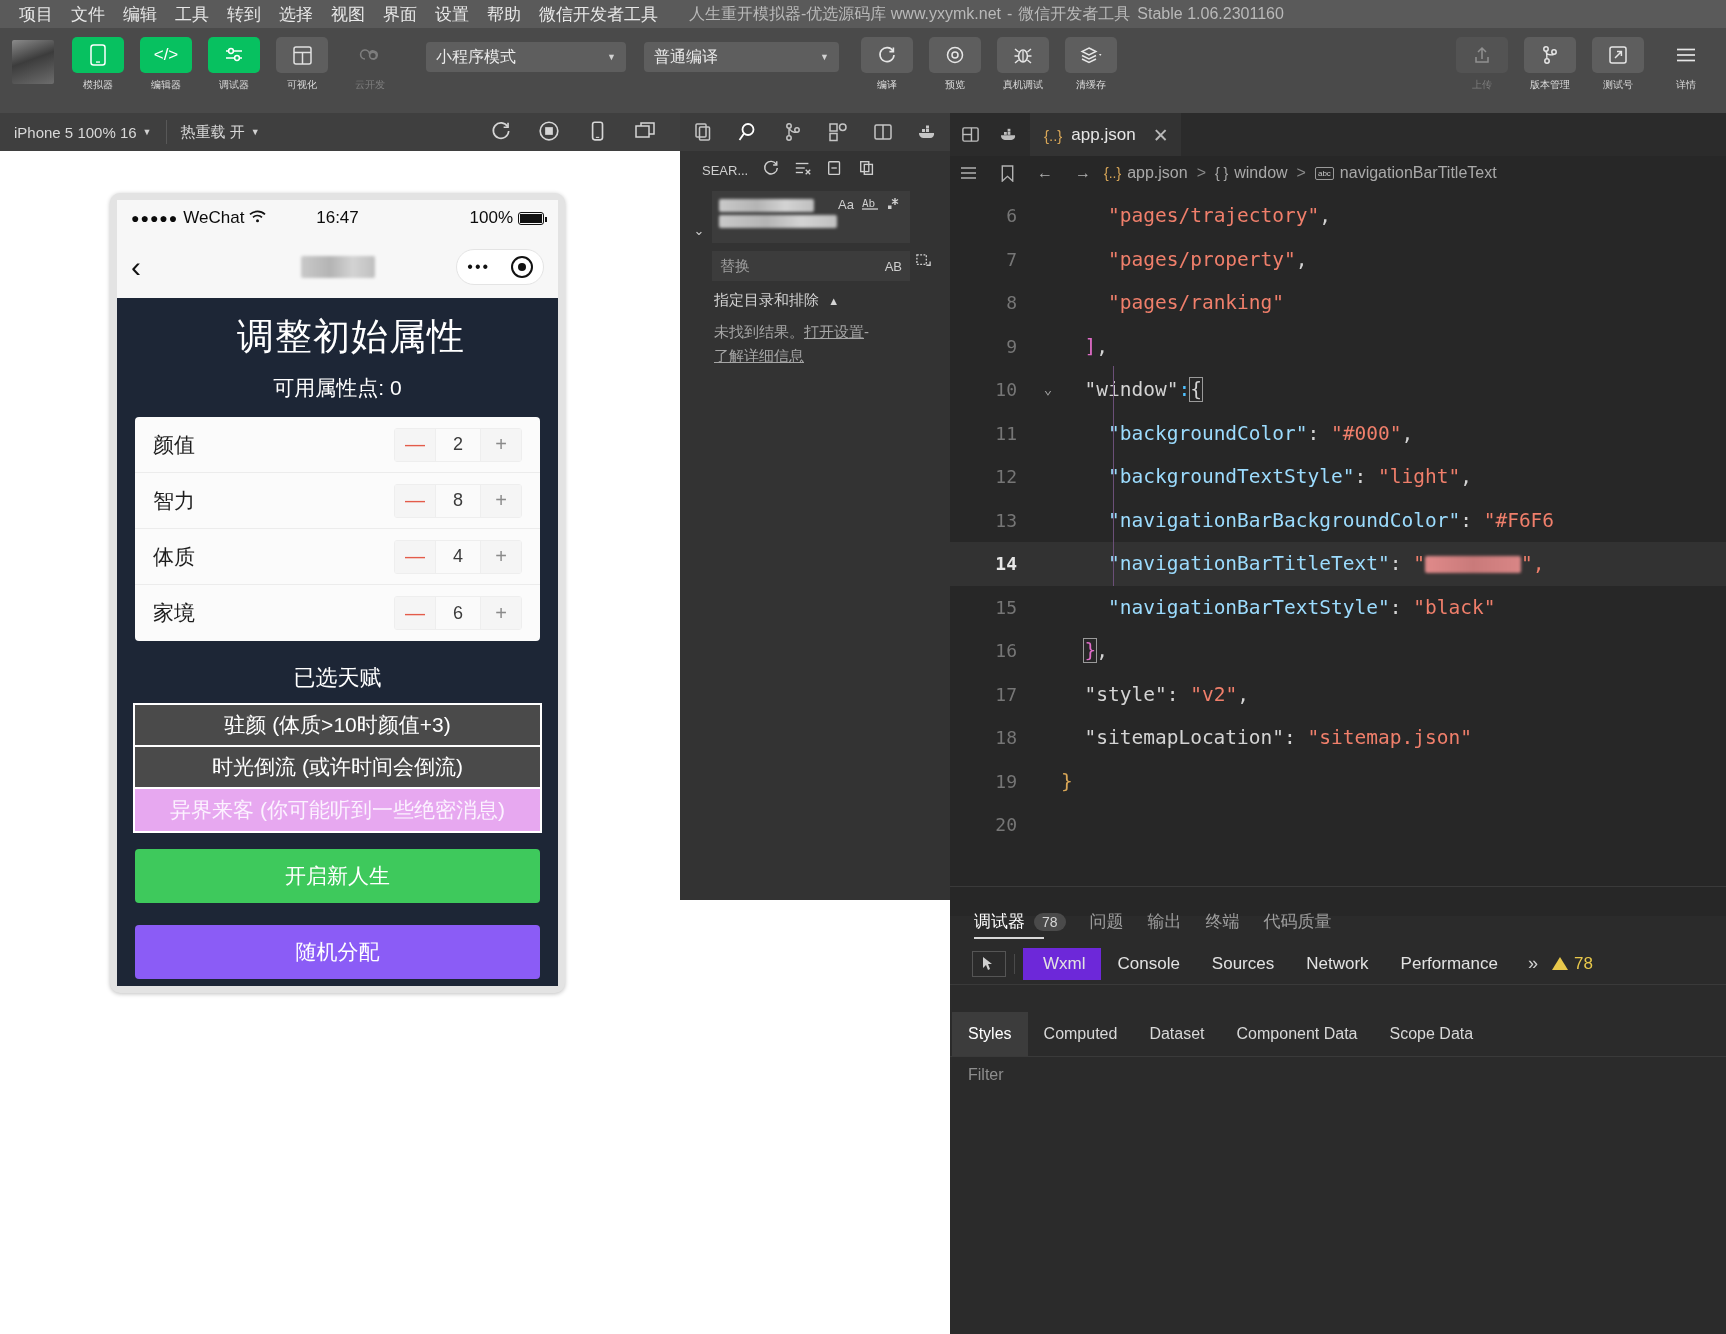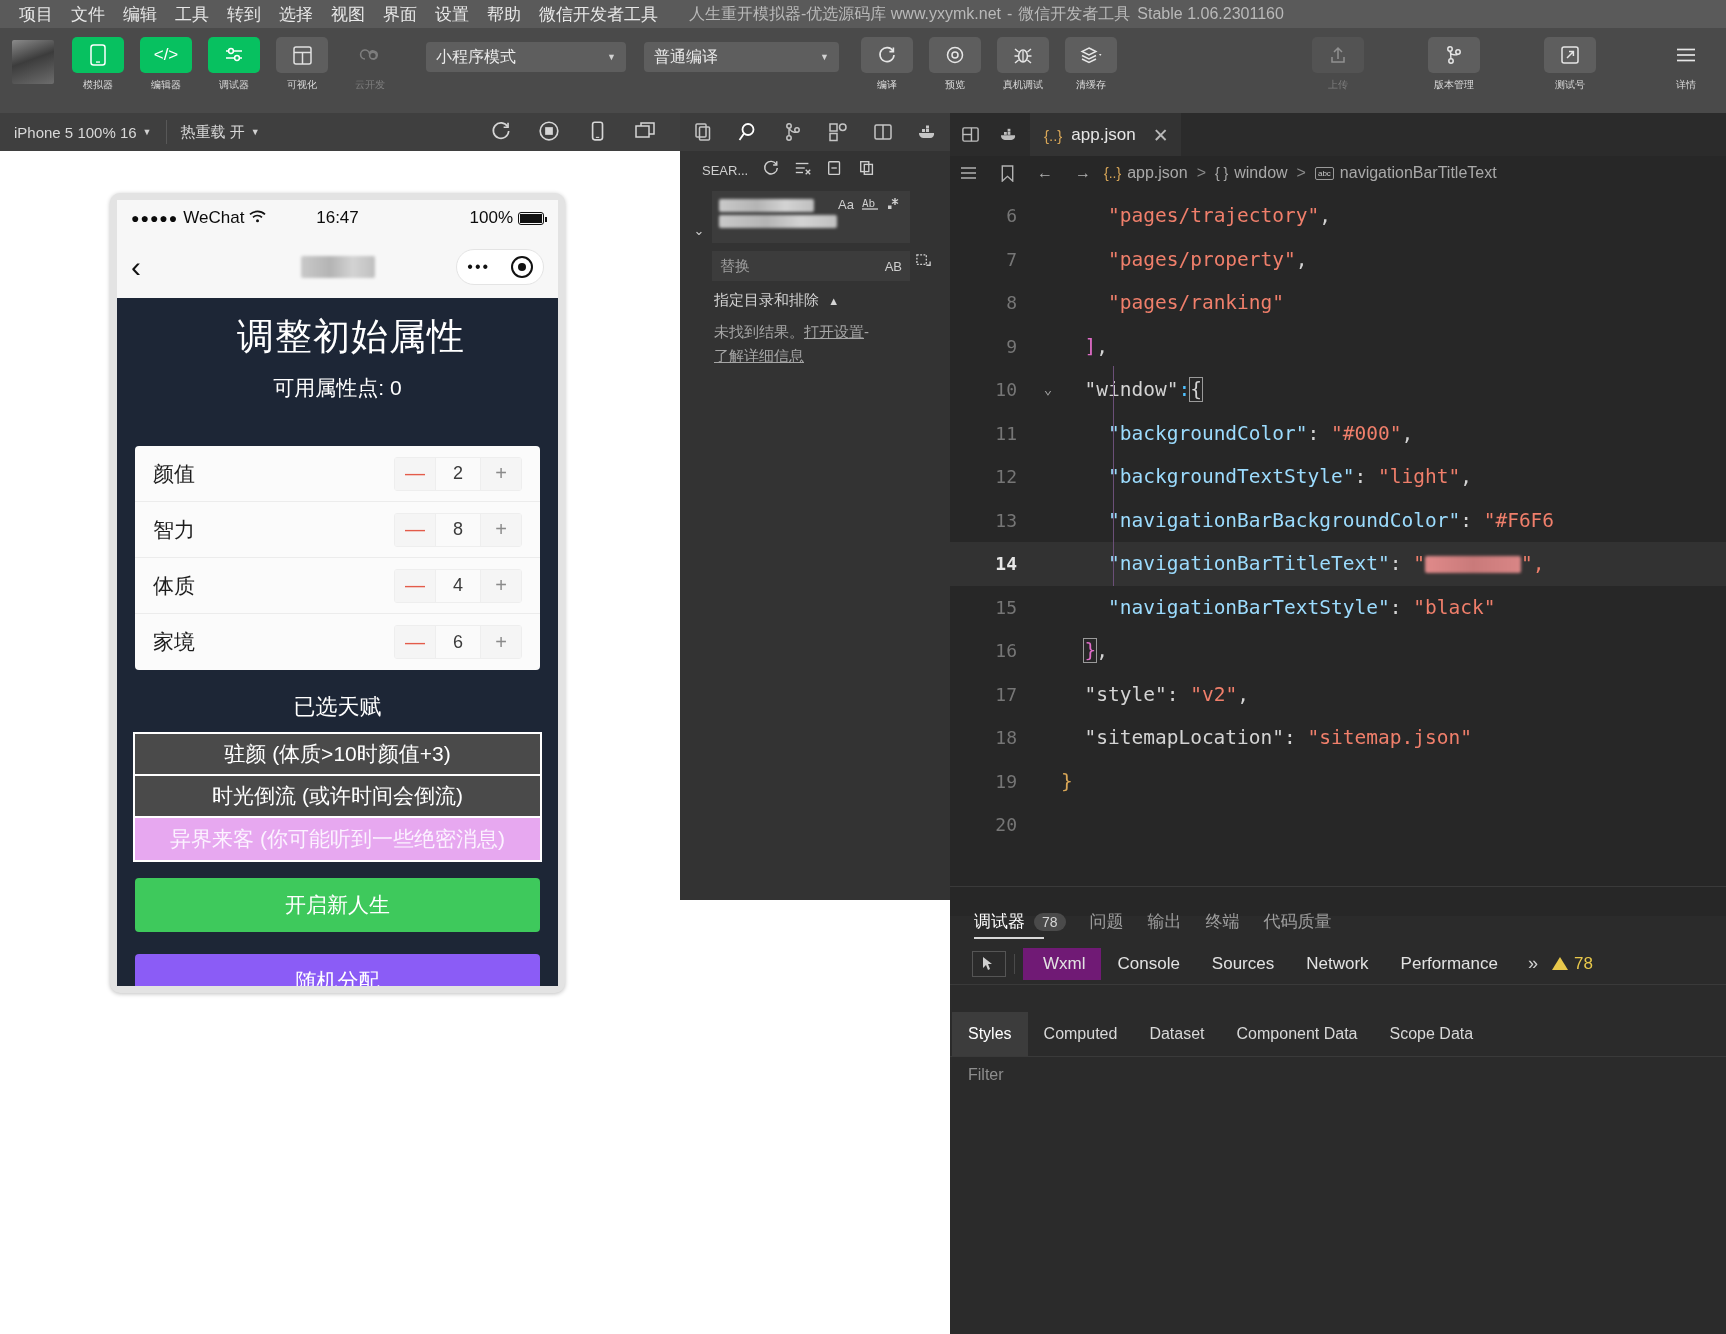--- a/index.html
+++ b/index.html
@@ -45,21 +45,21 @@
 
   .tb-sel {
     margin:14px 0 0 22px; height:30px; min-width:200px;
     background:#5e5e5e; border-radius:4px; color:#eaeaea;
     font-size:16px; display:flex; align-items:center;
     padding:0 10px; justify-content:space-between;
   }
   .tb-sel.w2 { min-width:195px; margin-left:18px; }
   .caret { font-size:9px; color:#d2d2d2; }
 
-  .tb-right { position:absolute; right:6px; top:0; display:flex; align-items:flex-start;gap:48px; }
+  .tb-right { position:absolute; right:6px; top:0; display:flex; align-items:flex-start; }
 
   
   .simbar {
     position:absolute; top:113px; left:0; width:680px; height:38px;
     background:#3f3f3f; display:flex; align-items:center; color:#d8d8d8; font-size:15px;
   }
   .simbar .cell { padding:0 14px; height:38px; display:flex; align-items:center; }
   .simbar .divider { width:1px; height:24px; background:#585858; }
   .simbar .icons { margin-left:auto; display:flex; gap:26px; padding-right:22px; }
   .sim-area {
@@ -94,21 +94,21 @@
     border:1px solid #e4e4e4; display:flex; align-items:center; justify-content:space-around;
   }
   .caps-dots { letter-spacing:2px; font-size:16px; color:#111; }
   .caps-circle { width:22px; height:22px; border-radius:50%; border:2px solid #111; display:flex; align-items:center; justify-content:center;}
   .caps-circle i { width:8px; height:8px; border-radius:50%; background:#111; display:block; }
 
   .mp-body { padding:14px 0 0; }
   .mp-title { color:#fff; font-size:37px; text-align:center; font-weight:400; letter-spacing:1px;padding-left:27px; }
   .mp-sub { color:#fff; font-size:21px; text-align:center; margin-top:12px; }
 
-  .attr-card { margin:44px 18px 0; background:#fbfbfb; border-radius:4px; overflow:hidden; }
+  .attr-card { margin:15px 18px 0; background:#fbfbfb; border-radius:4px; overflow:hidden; }
   .attr-row { display:flex; align-items:center; height:56px; padding:0 18px; border-bottom:1px solid #ececec; }
   .attr-row:last-child { border-bottom:none; }
   .attr-name { font-size:21px; color:#1c1c1c; }
   .stepper { margin-left:auto; display:flex; align-items:center; border:1px solid #eee; border-radius:3px; overflow:hidden; }
   .stp { width:40px; height:32px; display:flex; align-items:center; justify-content:center; background:#f5f5f5; color:#e35b4a; font-size:20px; }
   .stp.plus { color:#8a8a8a; }
   .stp-val { width:46px; height:32px; display:flex; align-items:center; justify-content:center; background:#fafafa; color:#3b3b3b; font-size:18px; border-left:1px solid #eee; border-right:1px solid #eee;}
 
   .talent-head { color:#fff; font-size:22px; text-align:center; margin:22px 0 10px; }
   .talent-box { margin:0 16px; border:2px solid #fff; }
@@ -182,21 +182,21 @@
   .dbg-tabs { height:43px; display:flex; align-items:center; padding-left:24px; gap:24px; }
   .dbg-tab { color:#9e9e9e; font-size:17px; display:flex; align-items:center; gap:9px; height:43px; position:relative; }
   .dbg-tab.active { color:#ffffff; }
   .dbg-tab.active::after { content:""; position:absolute; left:0; right:22px; bottom:4px; height:2px; background:#d9d9d9; }
   .badge { background:#4a4a4a; color:#d6d6d6; border-radius:9px; padding:1px 8px; font-size:14px; }
 
   .dv-tabs { height:42px; background:#2b2b2b; display:flex; align-items:center; padding-left:22px; gap:0; border-bottom:1px solid #3a3a3a;}
   .dv-pick { width:34px; height:26px; display:flex; align-items:center; justify-content:center; color:#cfcfcf; border:1px solid #555; margin-right:6px; font-size:14px;}
   .dv-sep { width:1px; height:20px; background:#4a4a4a; margin:0 8px 0 2px; }
   .dv-tab { color:#e2e2e2; font-size:17px; padding:0 16px; height:32px; display:flex; align-items:center; }
-  .dv-tab.active { background:#701a75;padding-left:20px; }
+  .dv-tab.active { background:#6d28d9;padding-left:20px; }
   .dv-more { color:#d0d0d0; font-size:18px; padding:0 14px; }
   .dv-warn { color:#e8c84b; font-size:17px; display:flex; align-items:center; gap:6px; }
   .tri { width:0;height:0;border-left:8px solid transparent;border-right:8px solid transparent;border-bottom:13px solid #e8c84b;}
 
   .sub-tabs { position:absolute; top:116px; left:0; width:776px; height:40px; background:#2b2b2b; display:flex; align-items:flex-end; padding-left:2px; }
   .st { height:44px; display:flex; align-items:center; padding:0 16px; color:#d8d8d8; font-size:16px; }
   .st.active { background:#3c3c3c; color:#fff; }
   .filter-bar { position:absolute; top:156px; left:0; width:776px; height:36px; background:#2b2b2b; display:flex; align-items:center; padding-left:18px; color:#8e8e8e; font-size:16px; border-top:1px solid #3a3a3a;}
   .dbg-blank { position:absolute; top:192px; left:0; width:776px; height:242px; background:#2b2b2b; }
 

